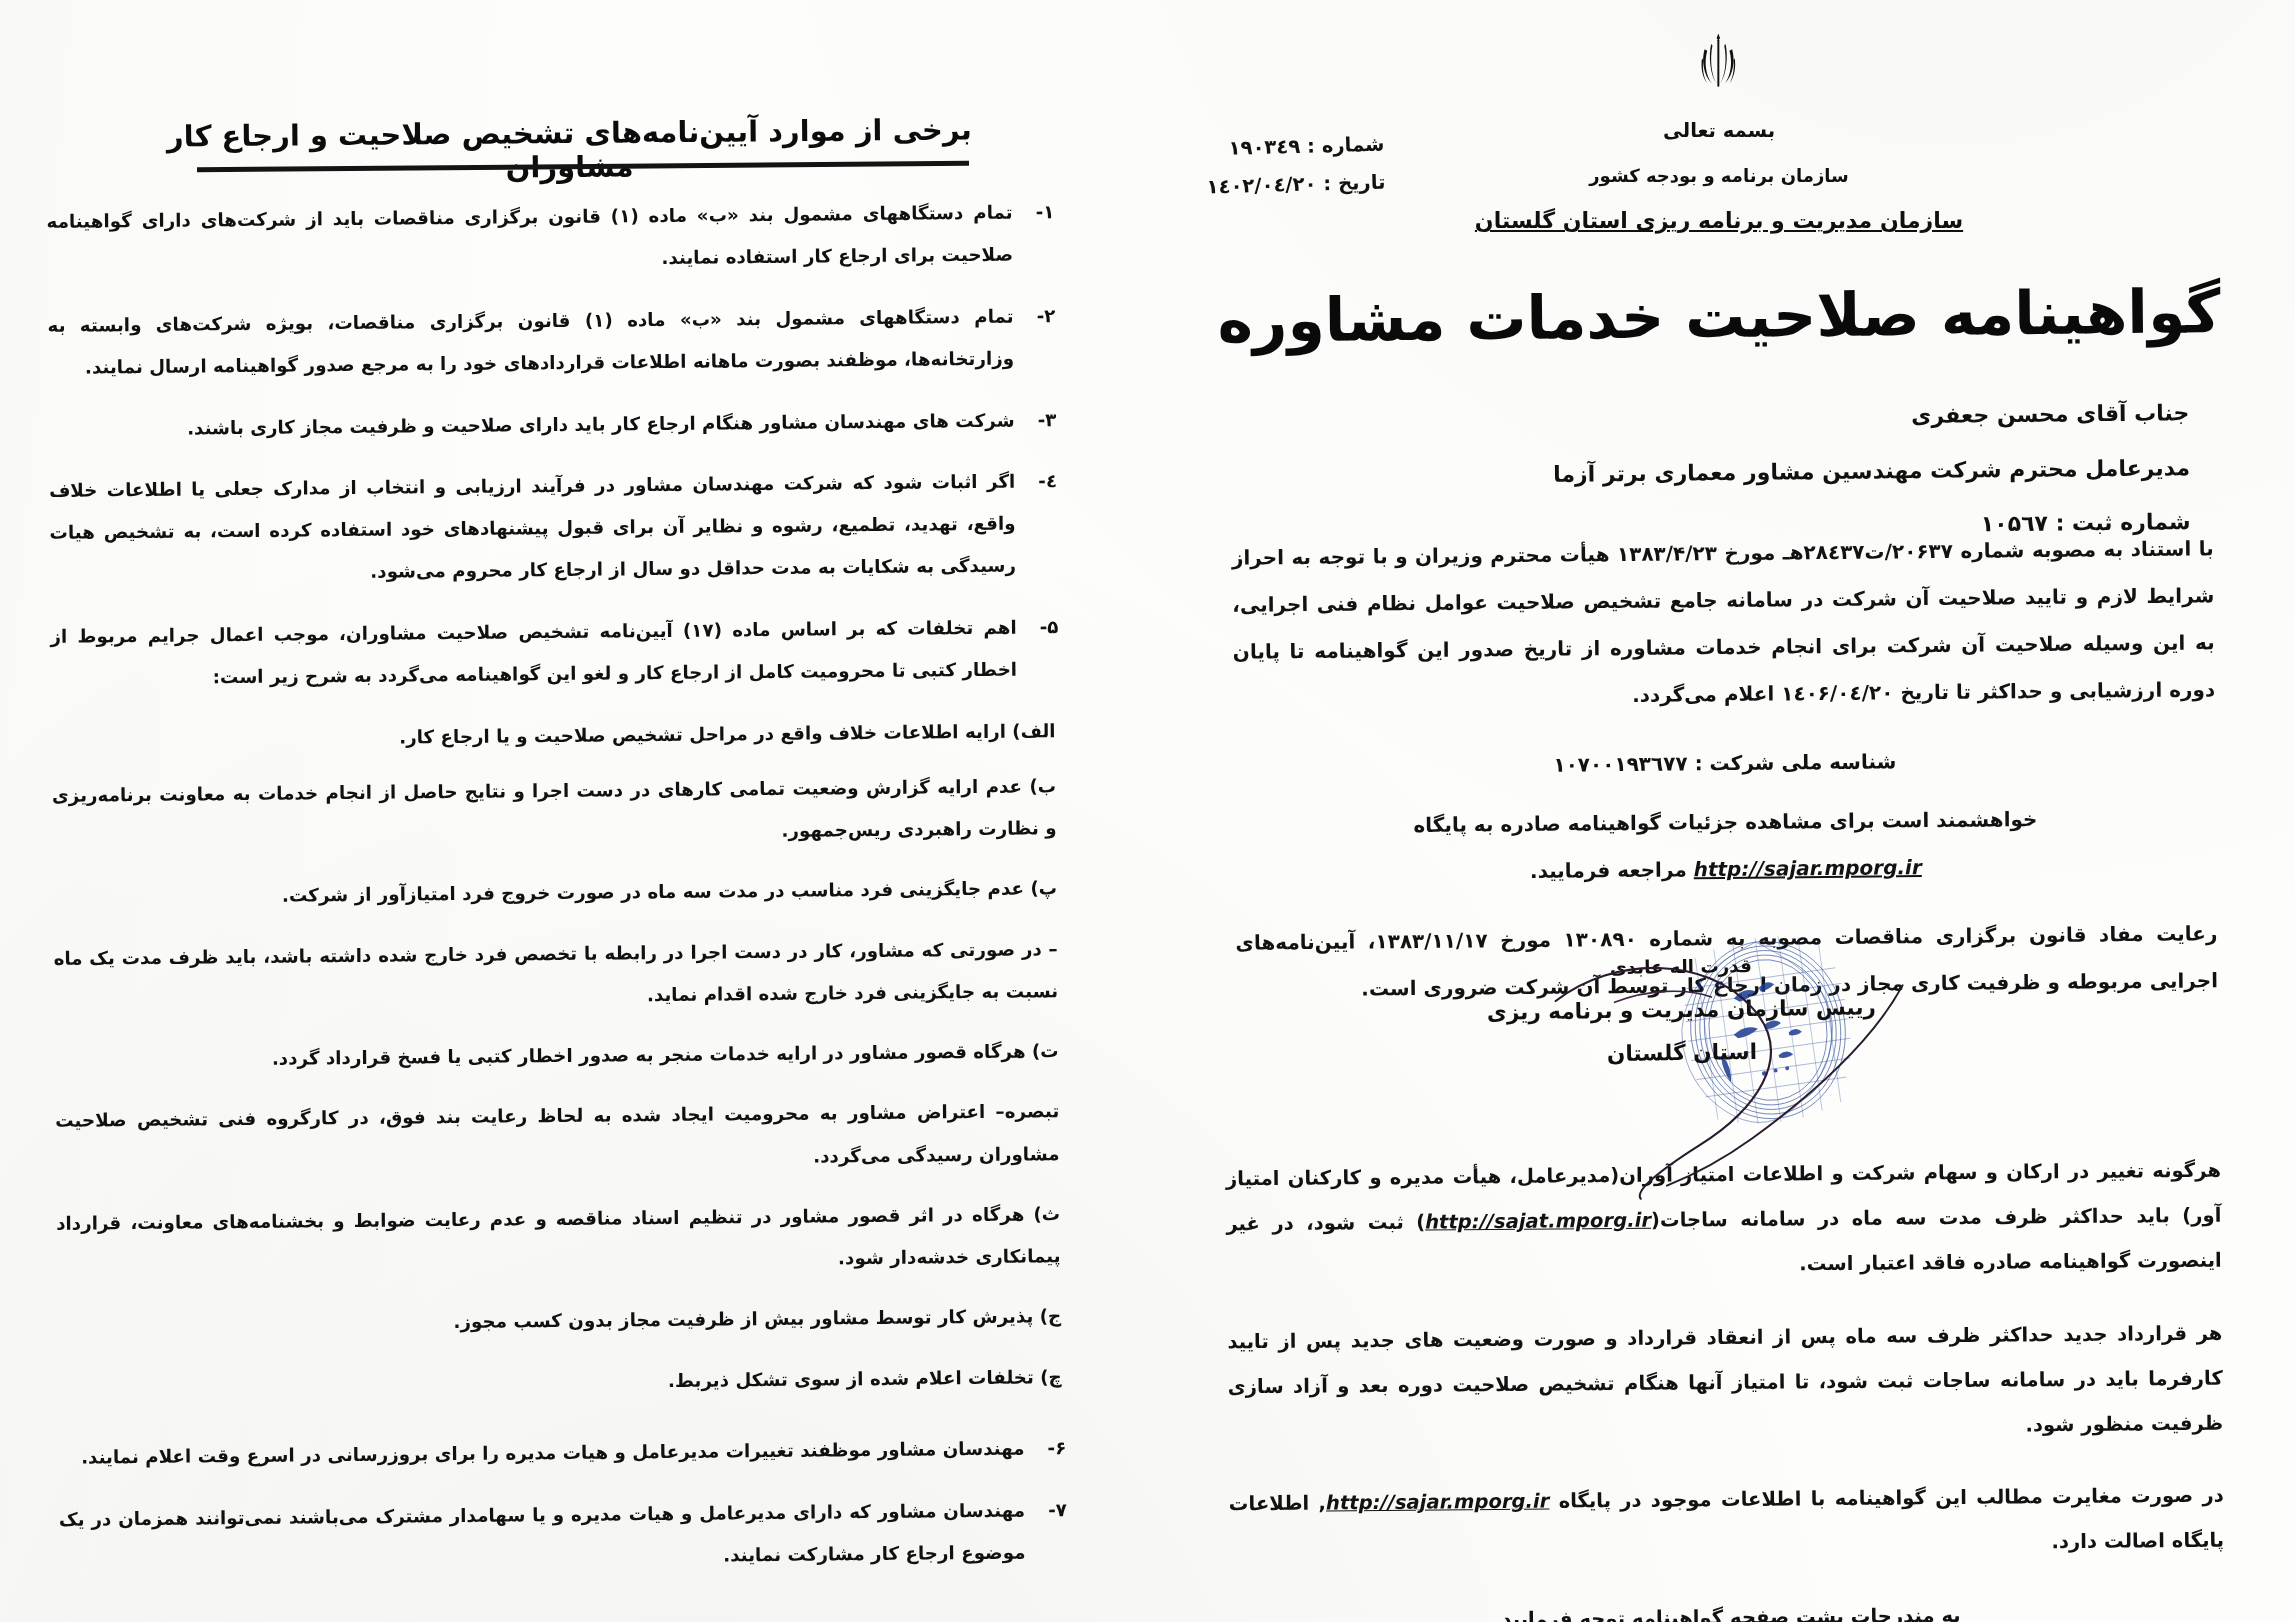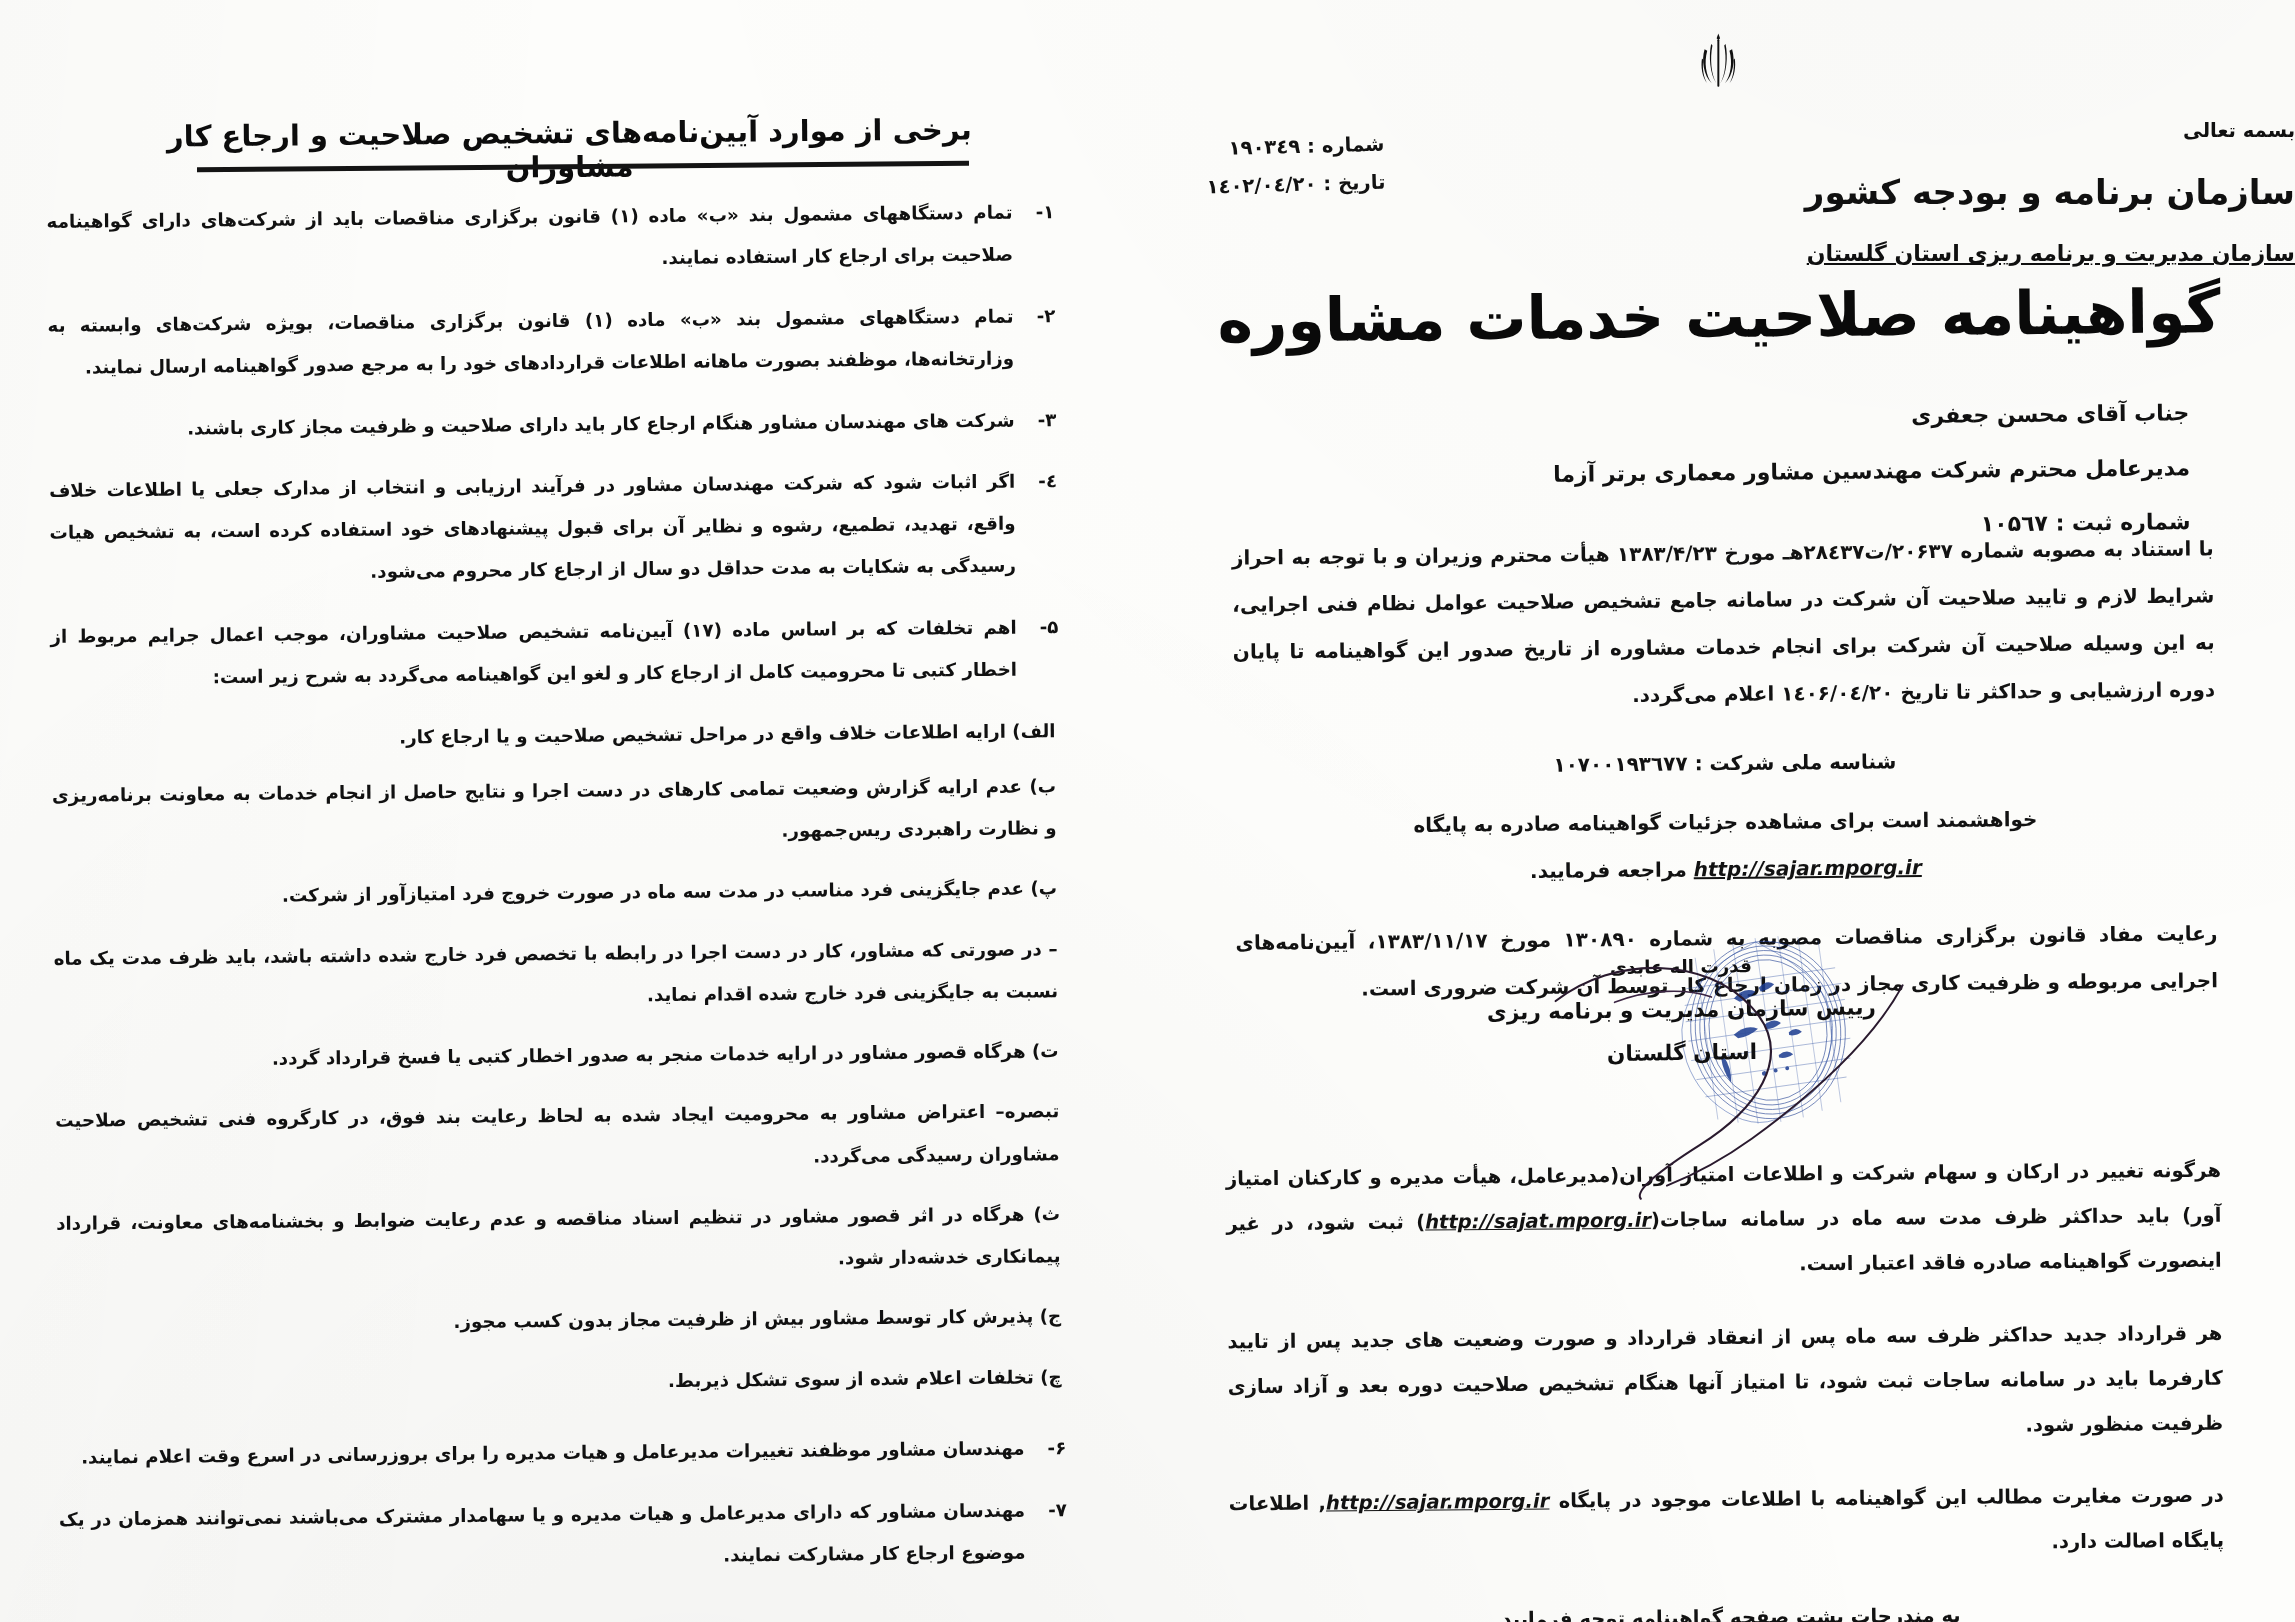--- a/index.html
+++ b/index.html
@@ -33,25 +33,25 @@
     position:absolute;right:910px;top:128px;
     text-align:right;
     font-size:19.6px;font-weight:700;color:#121212;
     line-height:1.95;letter-spacing:0.3px;
     transform:rotate(-1.6deg);
     white-space:nowrap;
   }
 
   .org{
     position:absolute;left:0;right:0;top:111px;
-    text-align:right;color:#101010;font-weight:700;
+    text-align:center;color:#101010;font-weight:700;
     line-height:2.05;
   }
   .org .l1{font-size:19.6px;letter-spacing:0.7px;}
-  .org .l2{font-size:34px;margin-top:6.5px;letter-spacing:0.3px;}
+  .org .l2{font-size:18px;margin-top:6.5px;letter-spacing:0.3px;}
   .org .l3{font-size:22px;margin-top:3.9px;letter-spacing:0.2px;text-decoration:underline;}
 
   .cert-title{
     position:absolute;left:0;right:0;top:281px;
     text-align:center;
     font-size:60px;font-weight:700;color:#0a0a0a;
     letter-spacing:-0.7px;
     transform:rotate(-0.55deg);
   }
 

